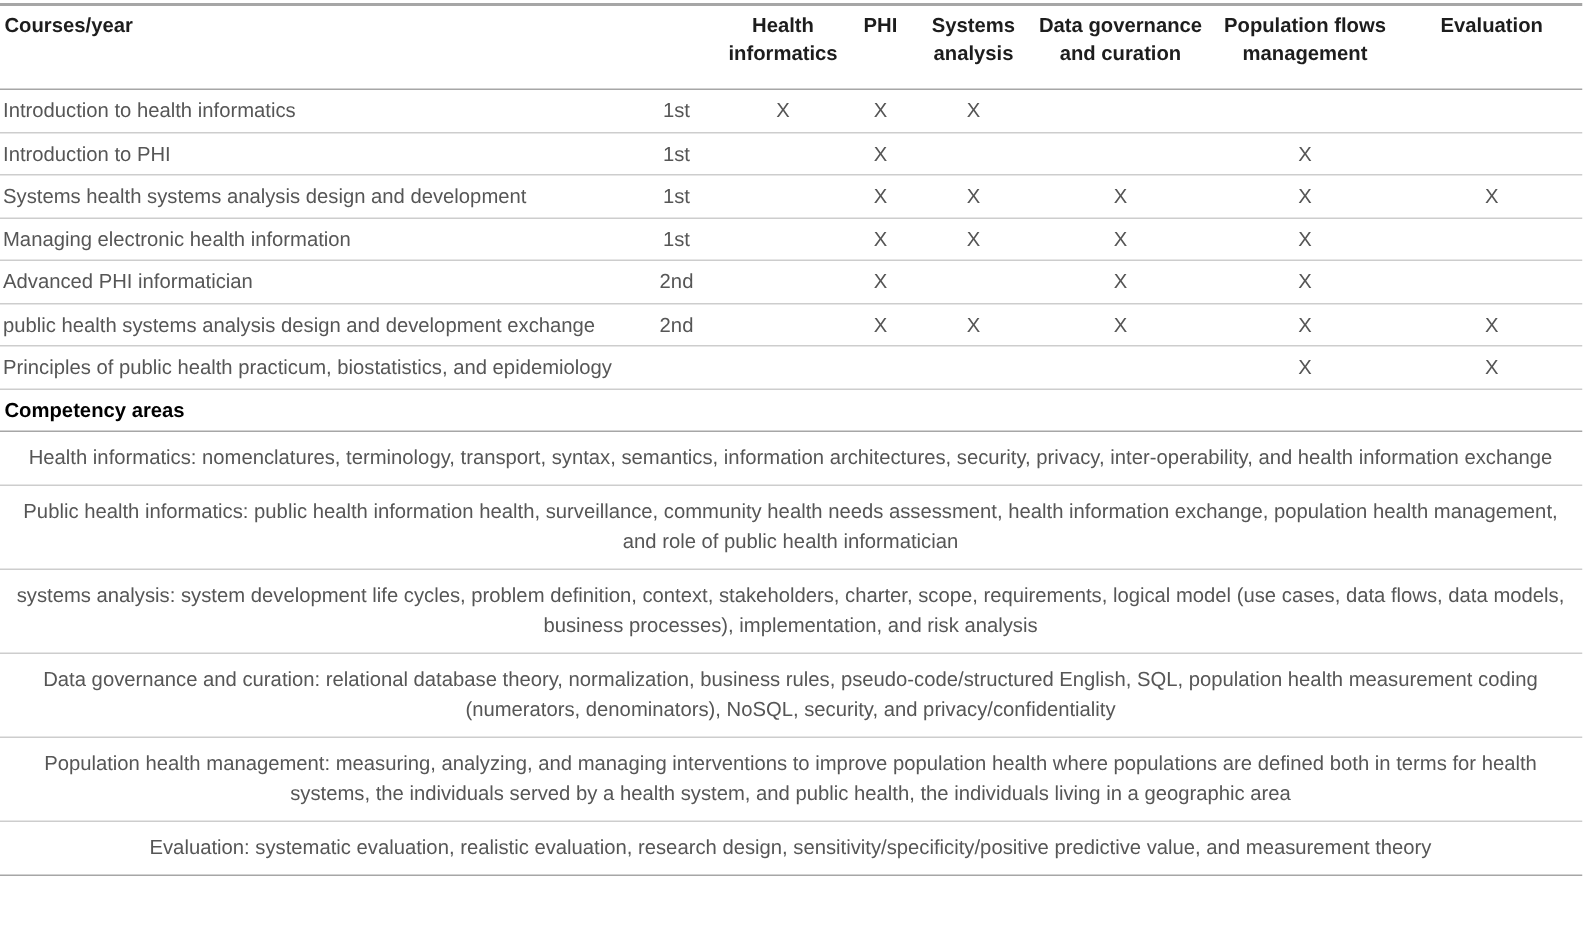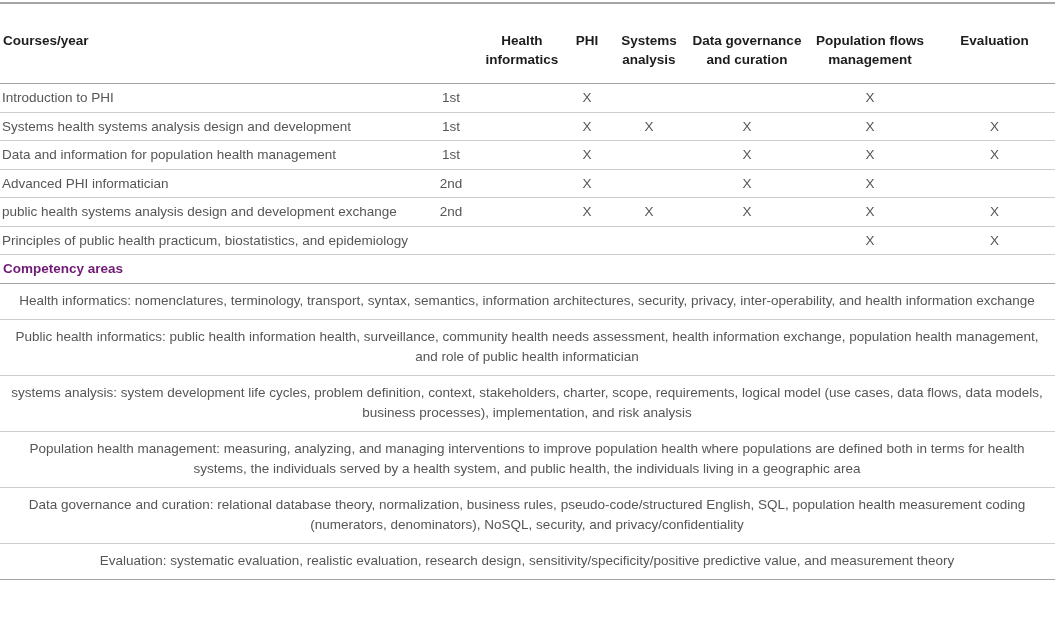--- a/index.html
+++ b/index.html
@@ -21,21 +21,21 @@
     font-size: 13.5px;
     color: #565656;
   }
   table.matrix thead th {
     border-top: 2px solid #a6a6a6;
     border-bottom: 1.5px solid #a6a6a6;
     font-weight: bold;
     color: #1d1d1d;
     text-align: center;
     vertical-align: top;
-    padding: 27px 2px 14px 2px;
+    padding: 3px 2px 14px 2px;
     line-height: 19px;
   }
   table.matrix thead th.corner {
     text-align: left;
     padding-left: 3px;
   }
   table.matrix td {
     border-bottom: 1px solid #cdcdcd;
     padding: 0 2px;
     height: 27.5px;
@@ -44,21 +44,21 @@
   td.course {
     text-align: left;
     padding-left: 3px;
     white-space: nowrap;
     overflow: hidden;
   }
   td.year { text-align: center; }
   td.mark { text-align: center; }
   tr.section-header-row td {
     font-weight: bold;
-    color: #701a75;
+    color: #000000;
     border-bottom: 1.5px solid #a6a6a6;
     padding-left: 3px;
   }
   tr.competency-row td {
     height: auto;
     line-height: 20px;
     padding: 7px 4px 8px 3px;
     text-align: center;
     white-space: normal;
   }
@@ -88,20 +88,30 @@
       <th>Health informatics</th>
           <th>PHI</th>
           <th>Systems analysis</th>
           <th>Data governance and curation</th>
           <th>Population flows management</th>
           <th>Evaluation</th>
         </tr>
     </thead>
     <tbody>
 
+    <tr>
+          <td class="course">Introduction to health informatics</td>
+          <td class="year">1st</td>
+          <td class="mark">X</td>
+          <td class="mark">X</td>
+          <td class="mark">X</td>
+          <td class="mark"></td>
+          <td class="mark"></td>
+          <td class="mark"></td>
+        </tr>
         <tr>
           <td class="course">Introduction to PHI</td>
           <td class="year">1st</td>
           <td class="mark"></td>
           <td class="mark">X</td>
           <td class="mark"></td>
           <td class="mark"></td>
           <td class="mark">X</td>
           <td class="mark"></td>
         </tr>
@@ -109,28 +119,28 @@
           <td class="course">Systems health systems analysis design and development</td>
           <td class="year">1st</td>
           <td class="mark"></td>
           <td class="mark">X</td>
           <td class="mark">X</td>
           <td class="mark">X</td>
           <td class="mark">X</td>
           <td class="mark">X</td>
         </tr>
         <tr>
-          <td class="course">Data and information for population health management</td>
+          <td class="course">Managing electronic health information</td>
           <td class="year">1st</td>
-          <td class="mark"></td>
-          <td class="mark">X</td>
           <td class="mark"></td>
           <td class="mark">X</td>
           <td class="mark">X</td>
           <td class="mark">X</td>
+          <td class="mark">X</td>
+          <td class="mark"></td>
         </tr>
         <tr>
           <td class="course">Advanced PHI informatician</td>
           <td class="year">2nd</td>
           <td class="mark"></td>
           <td class="mark">X</td>
           <td class="mark"></td>
           <td class="mark">X</td>
           <td class="mark">X</td>
           <td class="mark"></td>
@@ -164,23 +174,23 @@
     <tr class="competency-row">
           <td colspan="8">Health informatics: nomenclatures, terminology, transport, syntax, semantics, information architectures, security, privacy, inter-operability, and health information exchange</td>
         </tr>
         <tr class="competency-row">
           <td colspan="8">Public health informatics: public health information health, surveillance, community health needs assessment, health information exchange, population health management, and role of public health informatician</td>
         </tr>
         <tr class="competency-row">
           <td colspan="8">systems analysis: system development life cycles, problem definition, context, stakeholders, charter, scope, requirements, logical model (use cases, data flows, data models, business processes), implementation, and risk analysis</td>
         </tr>
         <tr class="competency-row">
-          <td colspan="8">Population health management: measuring, analyzing, and managing interventions to improve population health where populations are defined both in terms for health systems, the individuals served by a health system, and public health, the individuals living in a geographic area</td>
+          <td colspan="8">Data governance and curation: relational database theory, normalization, business rules, pseudo-code/structured English, SQL, population health measurement coding (numerators, denominators), NoSQL, security, and privacy/confidentiality</td>
         </tr>
         <tr class="competency-row">
-          <td colspan="8">Data governance and curation: relational database theory, normalization, business rules, pseudo-code/structured English, SQL, population health measurement coding (numerators, denominators), NoSQL, security, and privacy/confidentiality</td>
+          <td colspan="8">Population health management: measuring, analyzing, and managing interventions to improve population health where populations are defined both in terms for health systems, the individuals served by a health system, and public health, the individuals living in a geographic area</td>
         </tr>
         <tr class="competency-row">
           <td colspan="8">Evaluation: systematic evaluation, realistic evaluation, research design, sensitivity/specificity/positive predictive value, and measurement theory</td>
         </tr>
       </tbody>
   </table>
 </div>
 
 </body></html>

